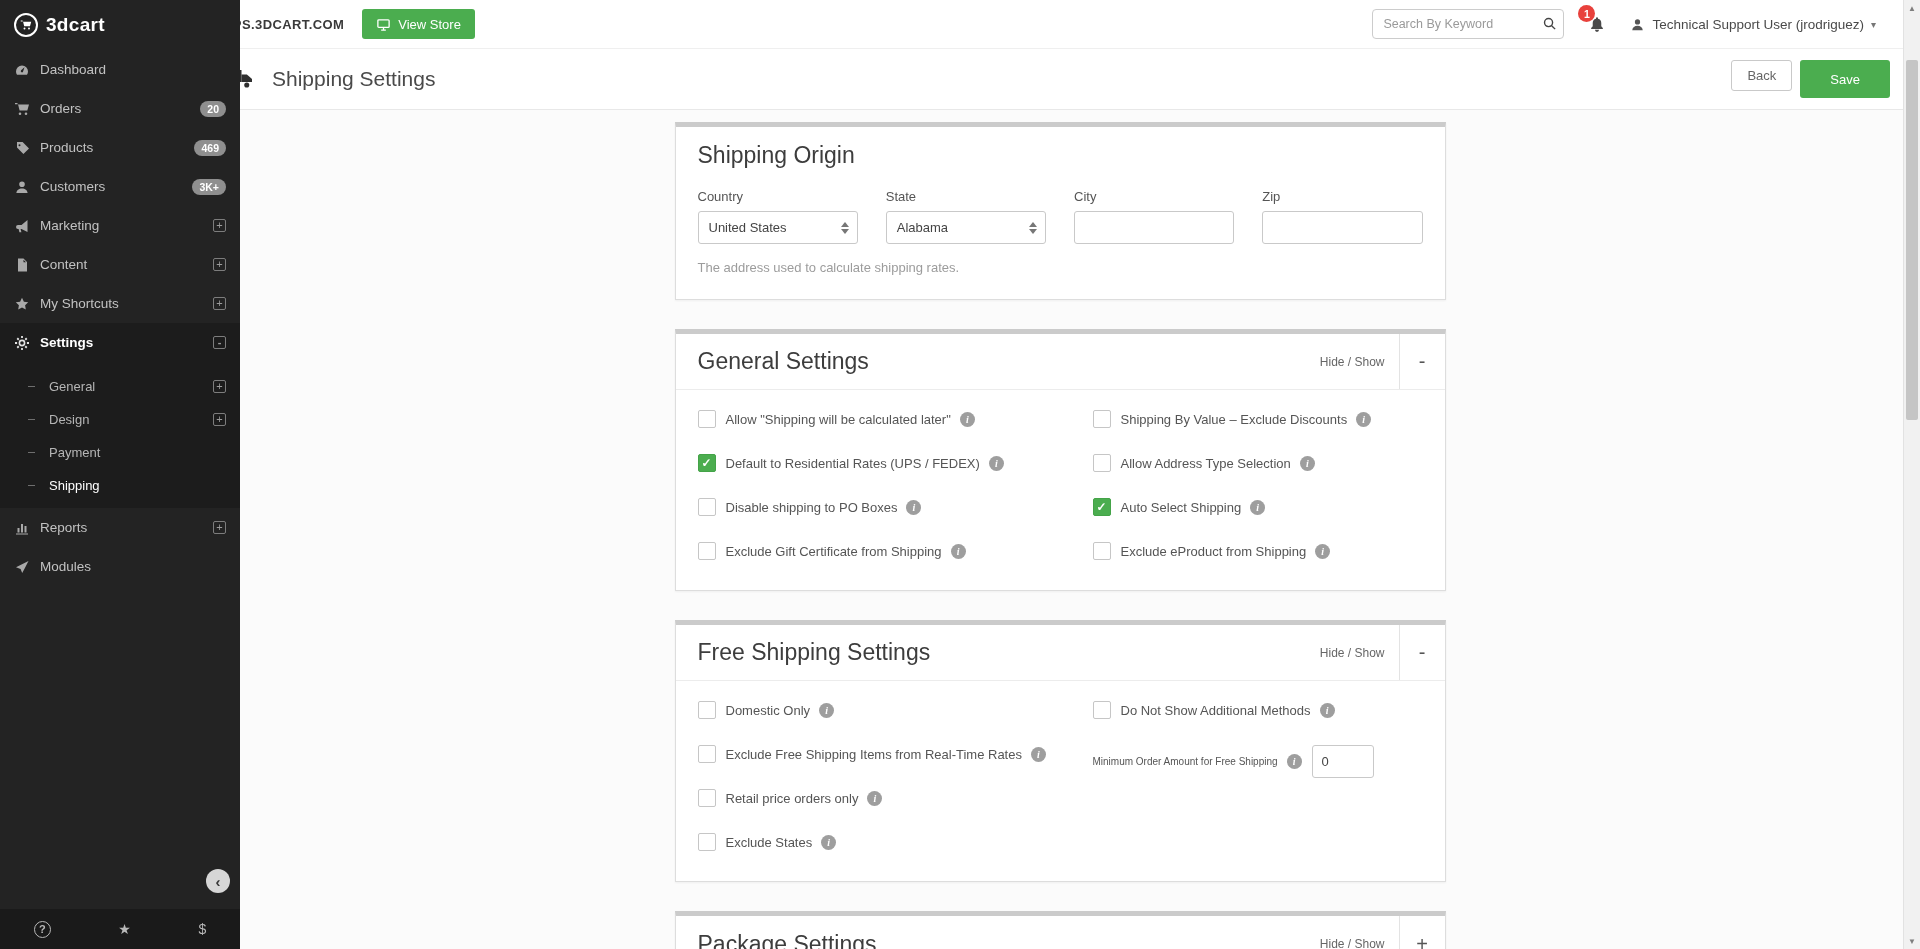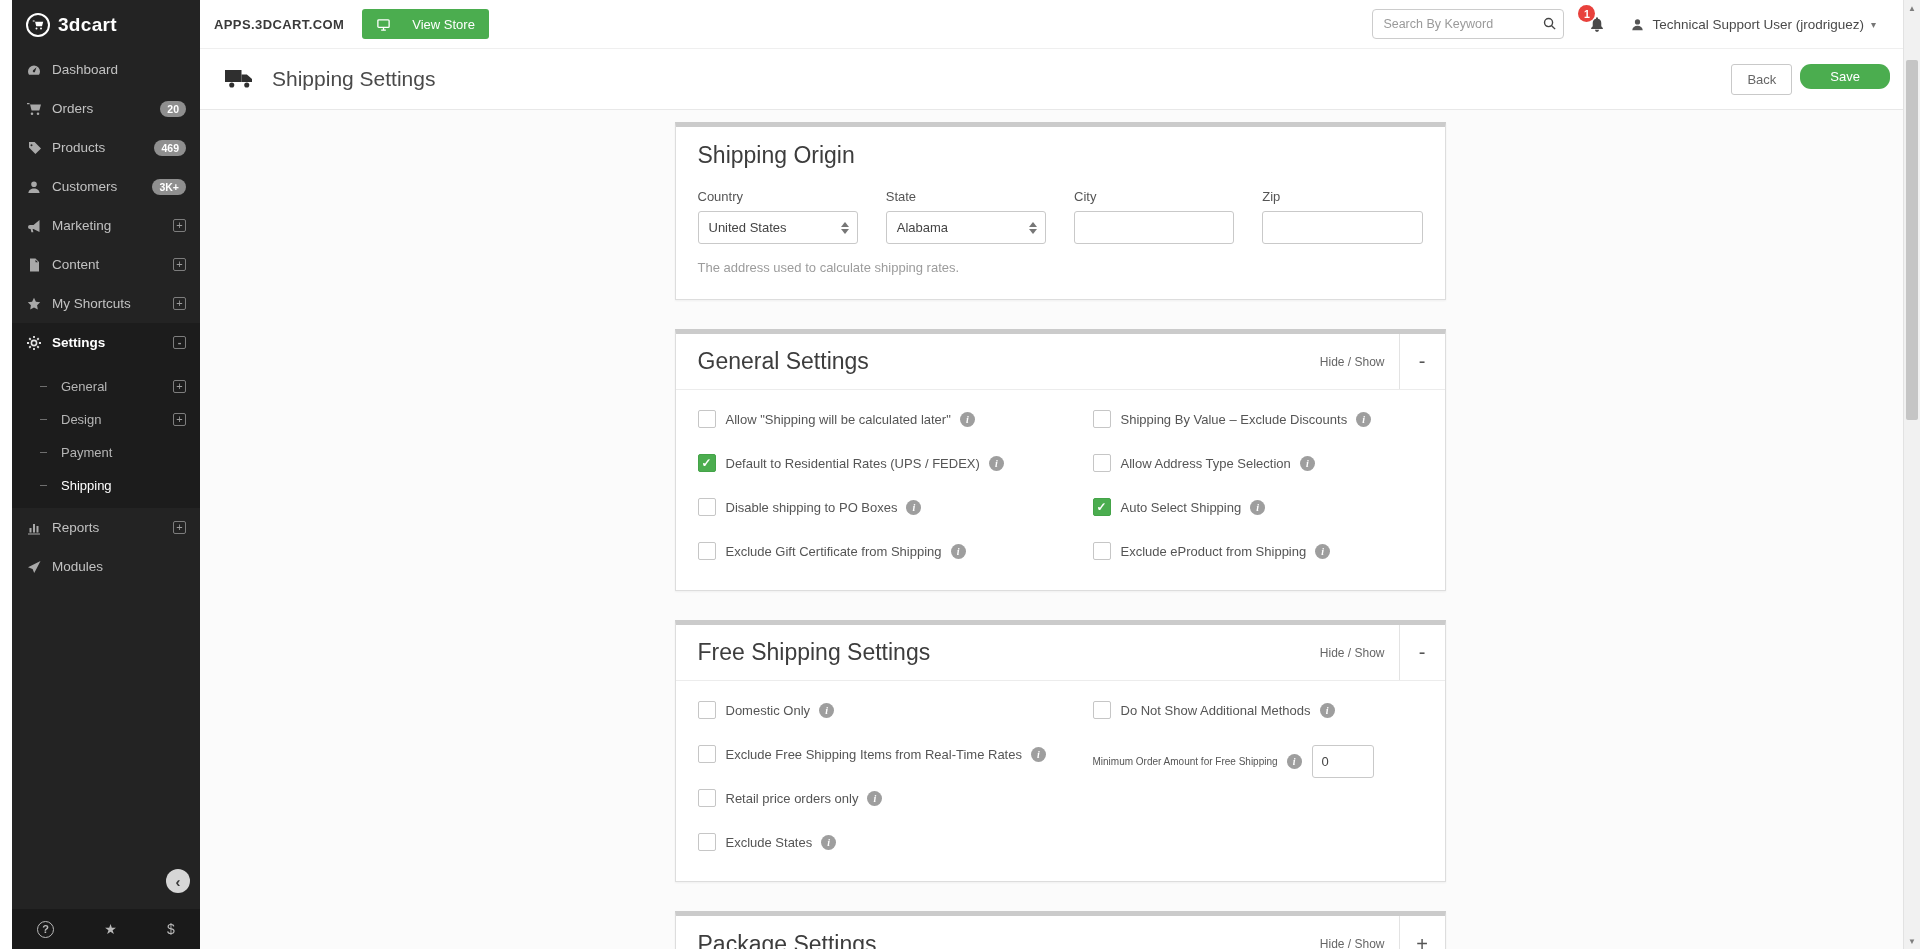--- a/index.html
+++ b/index.html
@@ -1,21 +1,21 @@
 <!DOCTYPE html>
 <html><head>
 <meta charset="utf-8">
 <style>
   * { margin:0; padding:0; box-sizing:border-box; }
   html,body { width:1920px; height:949px; overflow:hidden; background:#fff;
     font-family:"Liberation Sans", sans-serif; }
   .app { position:relative; width:1920px; height:949px; background:#fff; }
 
   
-  .sidebar { position:absolute; left:12px; top:0; width:188px; height:100%;
+  .sidebar { position:absolute; left:0; top:0; width:240px; height:100%;
     background:#232323; color:#c2c2c2; z-index:5; }
   .logo { height:50px; display:flex; align-items:center; padding:0 14px; gap:8px; cursor:pointer;}
   .logo-circle { width:24px; height:24px; border:2px solid #fff; border-radius:50%;
     display:flex; align-items:center; justify-content:center; color:#fff; flex:none;}
   .logo-text { color:#fff; font-size:19px; font-weight:bold; letter-spacing:.3px; }
   .nav-item { height:39px; display:flex; align-items:center; padding:0 14px;
     gap:10px; font-size:13.5px; cursor:pointer; }
   .nav-icon { width:16px; height:16px; color:#a9a9a9; flex:none; display:flex; }
   .nav-item.active { background:#1c1c1c; color:#fff;font-weight:bold; }
   .nav-item.active .nav-icon { color:#e2e2e2; }
@@ -36,21 +36,21 @@
     color:#b9b9b9; }
   .footer-icon { font-size:14px; cursor:pointer; }
   .help-circle { width:17px; height:17px; border:1.5px solid #b9b9b9; border-radius:50%;
     font-size:11px; display:flex; align-items:center; justify-content:center; font-weight:bold; cursor:pointer;}
 
   
   .topbar { position:absolute; left:200px; top:0; right:0; height:49px; background:#fff;
     display:flex; align-items:center; padding:0 44px 0 14px; border-bottom:1px solid #efefef; }
   .domain { font-size:13px; font-weight:bold; color:#3a3a3a; letter-spacing:.4px; }
   .view-store { margin-left:18px; background:#4BAD4F; color:#fff; border:none; border-radius:3px;
-    height:30px; padding:0 14px; font-size:13px; display:flex; align-items:center; gap:21px;
+    height:30px; padding:0 14px; font-size:13px; display:flex; align-items:center; gap:7px;
     cursor:pointer; font-family:inherit; }
   .topbar-right { margin-left:auto; display:flex; align-items:center; gap:24px; }
   .search-box { position:relative; width:192px; }
   .search-input { width:100%; height:30px; border:1px solid #ccc; border-radius:4px;
     padding:0 30px 0 10px; font-size:12.5px; color:#555; font-family:inherit; outline:none;}
   .search-input::placeholder { color:#9a9a9a; }
   .search-icon { position:absolute; right:7px; top:7px; color:#444; cursor:pointer; }
   .bell-wrap { position:relative; color:#4a4a4a; cursor:pointer; display:flex; }
   .notif-badge { position:absolute; top:-10px; left:-10px; background:#E8413C; color:#fff;
     width:17px; height:17px; border-radius:50%; font-size:10.5px; display:flex;
@@ -60,21 +60,21 @@
   .chev { font-size:10px; color:#777; }
 
   
   .page-header { position:absolute; left:200px; top:49px; right:0; height:61px; background:#fff;
     border-bottom:1px solid #e8e8e8; display:flex; align-items:center; padding:0 30px 0 24px; gap:16px; }
   .truck-icon { color:#2f2f2f; display:flex; }
   .page-title { font-size:21px; color:#4a4a4a; font-weight:400; }
   .header-buttons { margin-left:auto; display:flex; gap:8px; }
   .btn-back { height:31px; padding:0 15px; background:#fff; border:1px solid #c9c9c9;
     border-radius:3px; font-size:13px; color:#666; cursor:pointer; font-family:inherit; }
-  .btn-save { height:25px; padding:0 30px; background:#4BAD4F; border:none; border-radius:11px;
+  .btn-save { height:38px; padding:0 30px; background:#4BAD4F; border:none; border-radius:3px;
     font-size:13px; color:#fff; cursor:pointer; font-family:inherit; }
 
   
   .content { position:absolute; left:200px; top:110px; right:0; bottom:0; background:#fbfbfb;
     overflow:hidden; padding-top:12px; }
   .card { width:771px; margin:0 auto 29px; background:#fff; border:1px solid #ddd;
     border-top:5px solid #cbcbcb; box-shadow:0 1px 2px rgba(0,0,0,.05); }
   .card-header { display:flex; align-items:center; height:56px; padding-left:22px; }
   .card-header.bordered { border-bottom:1px solid #ececec;justify-content:flex-end; }
   .card-title { font-size:23px; color:#3d3d3d; font-weight:400; }

